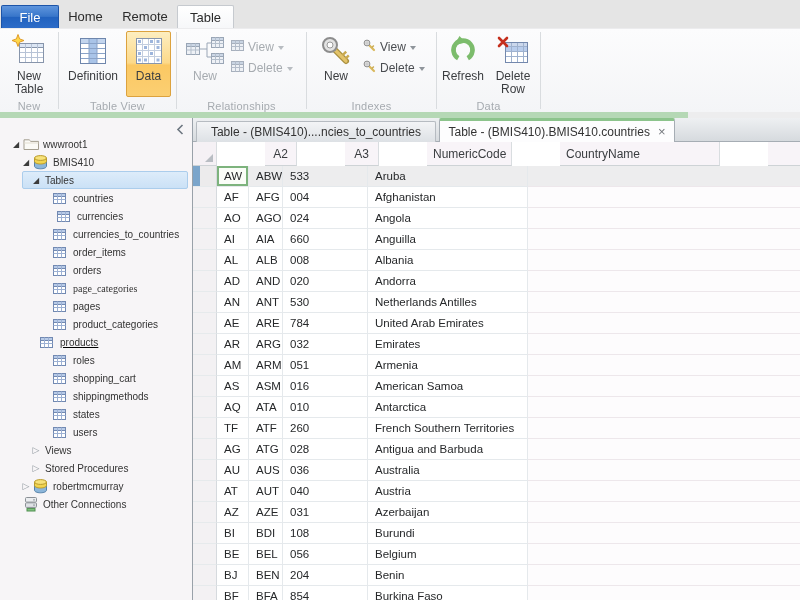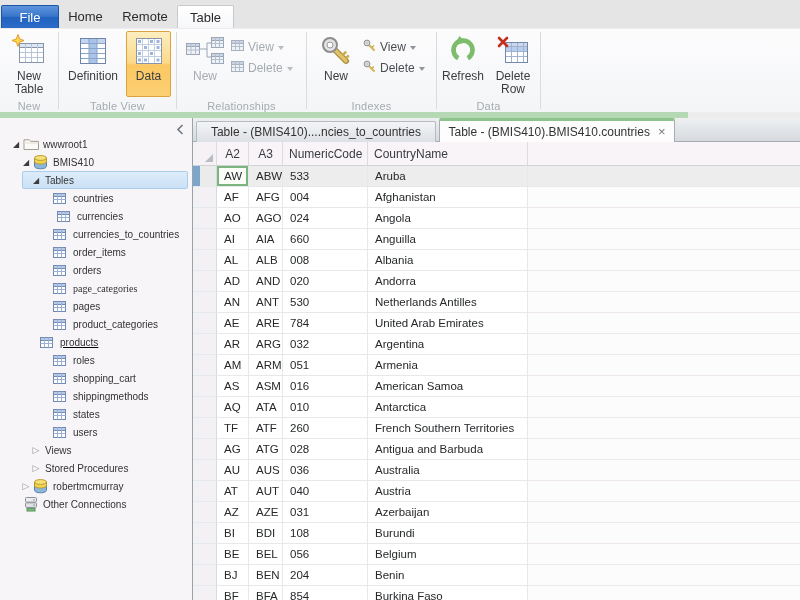--- a/index.html
+++ b/index.html
@@ -74,21 +74,21 @@
   .tree-item.selected .titem-body{background:linear-gradient(#ddecfa,#cbe1f6);border-color:#abcdec;}
   .expander{width:14px;flex:0 0 14px;display:flex;align-items:center;justify-content:center;
             font-family:"DejaVu Sans",sans-serif;}
   .expander.expanded{font-size:8px;color:#3c3c3c;}
   .expander.collapsed{font-size:9px;color:#8f979e;}
   .tree-icon{width:18px;flex:0 0 18px;display:flex;align-items:center;}
   .tree-label{font-size:10px;color:#333;white-space:nowrap;margin-left:2px;}
 
   
   .grid{position:absolute;left:193px;top:142px;width:607px;bottom:0;background:#fff;overflow:hidden;}
-  .ghead{display:flex;height:24px;}
+  .ghead{display:flex;height:24px;gap:48px;}
   .hc{box-sizing:border-box;display:flex;align-items:center;background:#f8f4f8;
       border-right:1px solid #d9dde0;border-bottom:1px solid #ced3d6;
       font-size:12px;color:#3a3d40;padding-left:6px;white-space:nowrap;overflow:hidden;}
   .hc.center{justify-content:center;padding-left:0;}
   .hc.corner{background:#f5f1f5;position:relative;}
   .hc.corner::after{content:"";position:absolute;right:3px;bottom:3px;width:0;height:0;
       border-left:8px solid transparent;border-bottom:8px solid #b9bdc3;}
   .hc.hfill{flex:1;border-right:none;}
   .grow{display:flex;height:21px;}
   .gc{box-sizing:border-box;display:flex;align-items:center;background:#fff;
@@ -637,21 +637,21 @@
           <div class="gc w-c1">ARE</div>
           <div class="gc w-c2">784</div>
           <div class="gc w-c3">United Arab Emirates</div>
           <div class="fillc"></div>
         </div>
         <div class="grow">
           <div class="rhc w-rh"></div>
           <div class="gc w-c0">AR</div>
           <div class="gc w-c1">ARG</div>
           <div class="gc w-c2">032</div>
-          <div class="gc w-c3">Argentina</div>
+          <div class="gc w-c3">Emirates</div>
           <div class="fillc"></div>
         </div>
         <div class="grow">
           <div class="rhc w-rh"></div>
           <div class="gc w-c0">AM</div>
           <div class="gc w-c1">ARM</div>
           <div class="gc w-c2">051</div>
           <div class="gc w-c3">Armenia</div>
           <div class="fillc"></div>
         </div>

